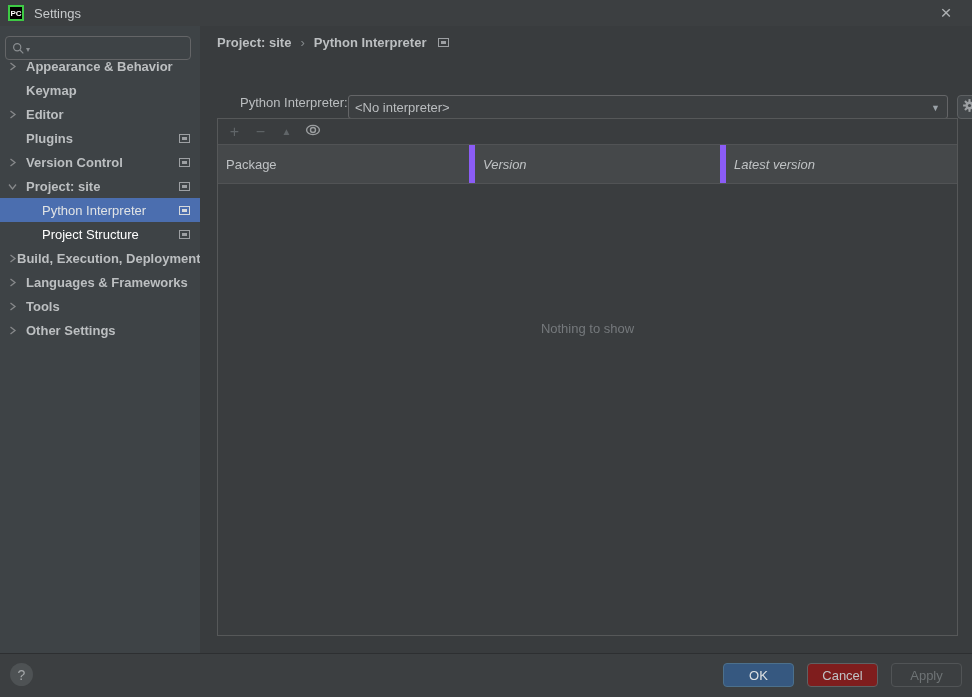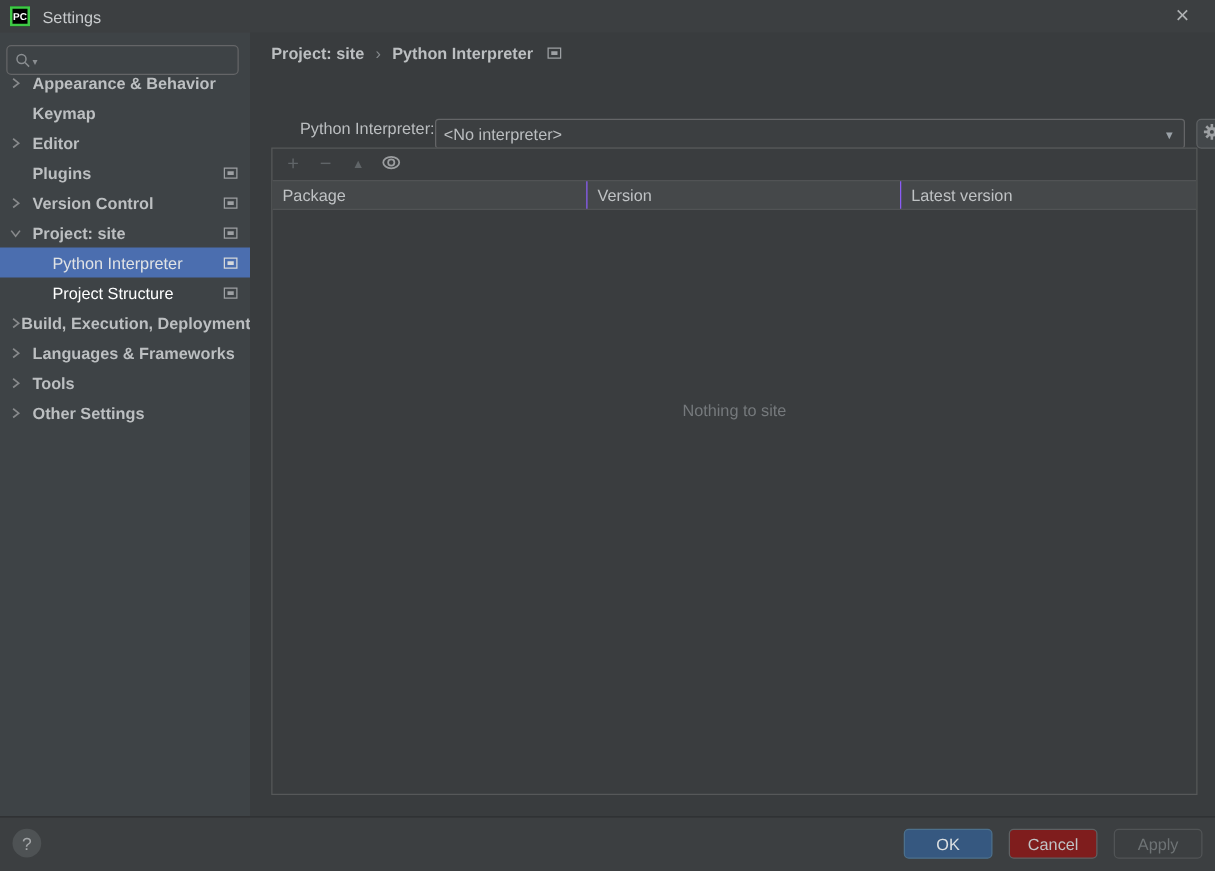--- a/index.html
+++ b/index.html
@@ -59,24 +59,24 @@
   .combo-arrow { position:absolute; right:7px; top:7px; font-size:9px; color:#9ba2a8; }
   .gear-btn { margin-left:9px; width:24px; height:24px; border:1px solid #5e6163; border-radius:4px;
               background:#43474a; display:flex; align-items:center; justify-content:center; cursor:default; }
 
   .pkg-panel { position:absolute; left:17px; top:92px; width:741px; height:518px;
                border:1px solid #565859; background:#3a3d3f; }
   .pkg-toolbar { height:25px; display:flex; align-items:center; padding-left:8px; gap:9px; }
   .tb-btn { width:17px; height:17px; display:flex; align-items:center; justify-content:center; }
   .tb-glyph { color:#606568; font-size:16px; line-height:16px; }
   .tb-glyph.up { font-size:10px; }
-  .pkg-header { height:24px; display:flex; background:#45484a; border-top:1px solid #515355;
+  .pkg-header { height:40px; display:flex; background:#45484a; border-top:1px solid #515355;
                 border-bottom:1px solid #515355; align-items:center; }
   .pkg-col { padding-left:8px; height:100%; display:flex; align-items:center; color:#bfc2c4; }
-  .pkg-col + .pkg-col { border-left:1px solid #8b5cf6; }
+  .pkg-col + .pkg-col { border-left:6px solid #8b5cf6;font-style:italic; }
   .col-0 { width:251px; } .col-1 { width:251px; } .col-2 { flex:1; }
   .pkg-empty { position:absolute; left:0; top:202px; width:100%; text-align:center; color:#75797c; }
 
   
   .footer { position:absolute; left:0; top:653px; width:972px; height:44px; background:#3c3f41;
             border-top:1px solid #2d2f31; display:flex; align-items:center; }
   .help-btn { position:absolute; left:10px; top:9px; width:23px; height:23px; border-radius:50%;
               background:#4e5254; color:#a4a7a9; font-size:14px; display:flex; align-items:center;
               justify-content:center; cursor:default; }
   .btns { position:absolute; right:10px; top:9px; display:flex; gap:13px; }
@@ -259,21 +259,21 @@
                 <circle cx="8" cy="6" r="2.5" fill="none" stroke="#9b9ea0" stroke-width="1.4"></circle>
               </svg>
           </span>
         </span>
       </div>
       <div class="pkg-header">
         <div class="pkg-col col-0">Package</div>
         <div class="pkg-col col-1">Version</div>
         <div class="pkg-col col-2">Latest version</div>
       </div>
-      <div class="pkg-empty">Nothing to site</div>
+      <div class="pkg-empty">Nothing to show</div>
     </div>
   </div>
 
   <div class="footer">
     <div class="help-btn">
         <span>?</span>
       </div>
     <div class="btns">
       <div class="btn btn-ok">OK</div>
       <div class="btn btn-cancel">Cancel</div>

